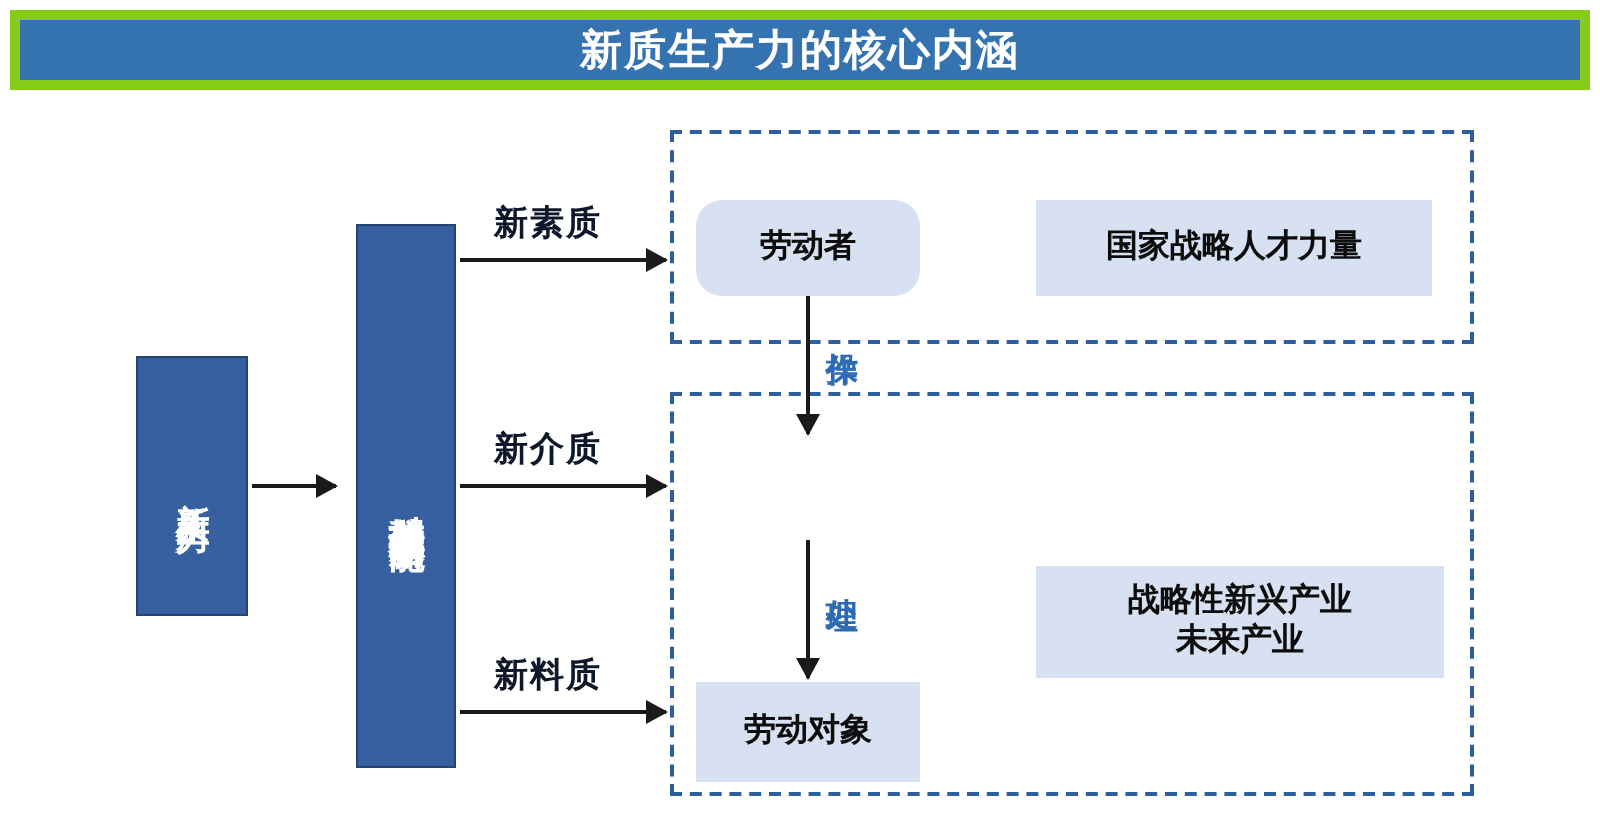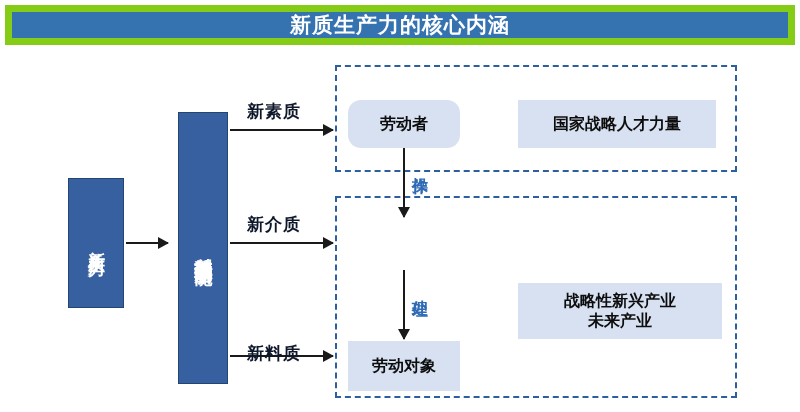--- a/index.html
+++ b/index.html
@@ -19,21 +19,21 @@
   }
 
   
   .title-banner {
     position: absolute;
     left: 5px;
     top: 5px;
     width: 790px;
     height: 40px;
     background: #3572b0;
-    border: 7px solid #84cc16;
+    border: 5px solid #84cc16;
     box-sizing: border-box;
     display: flex;
     align-items: center;
     justify-content: center;
   }
   .title-banner .title-text {
     color: #ffffff;
     font-size: 21px;
     font-weight: bold;
     letter-spacing: 1px;
@@ -172,21 +172,21 @@
   .arrow-label {
     position: absolute;
     color: #0f172a;
     font-size: 17px;
     font-weight: bold;
     white-space: nowrap;
     letter-spacing: 1px;
   }
   #label-new-quality  { left: 247px; top: 100px; }
   #label-new-medium   { left: 247px; top: 213px; }
-  #label-new-material { left: 247px; top: 326px; margin-top: 16px; }
+  #label-new-material { left: 247px; top: 326px; }
 
   .arrow-label-v {
     position: absolute;
     color: #2f6bb5;
     font-size: 16px;
     font-weight: bold;
     letter-spacing: 1px;
   }
   .arrow-label-v span {
     writing-mode: vertical-rl;

